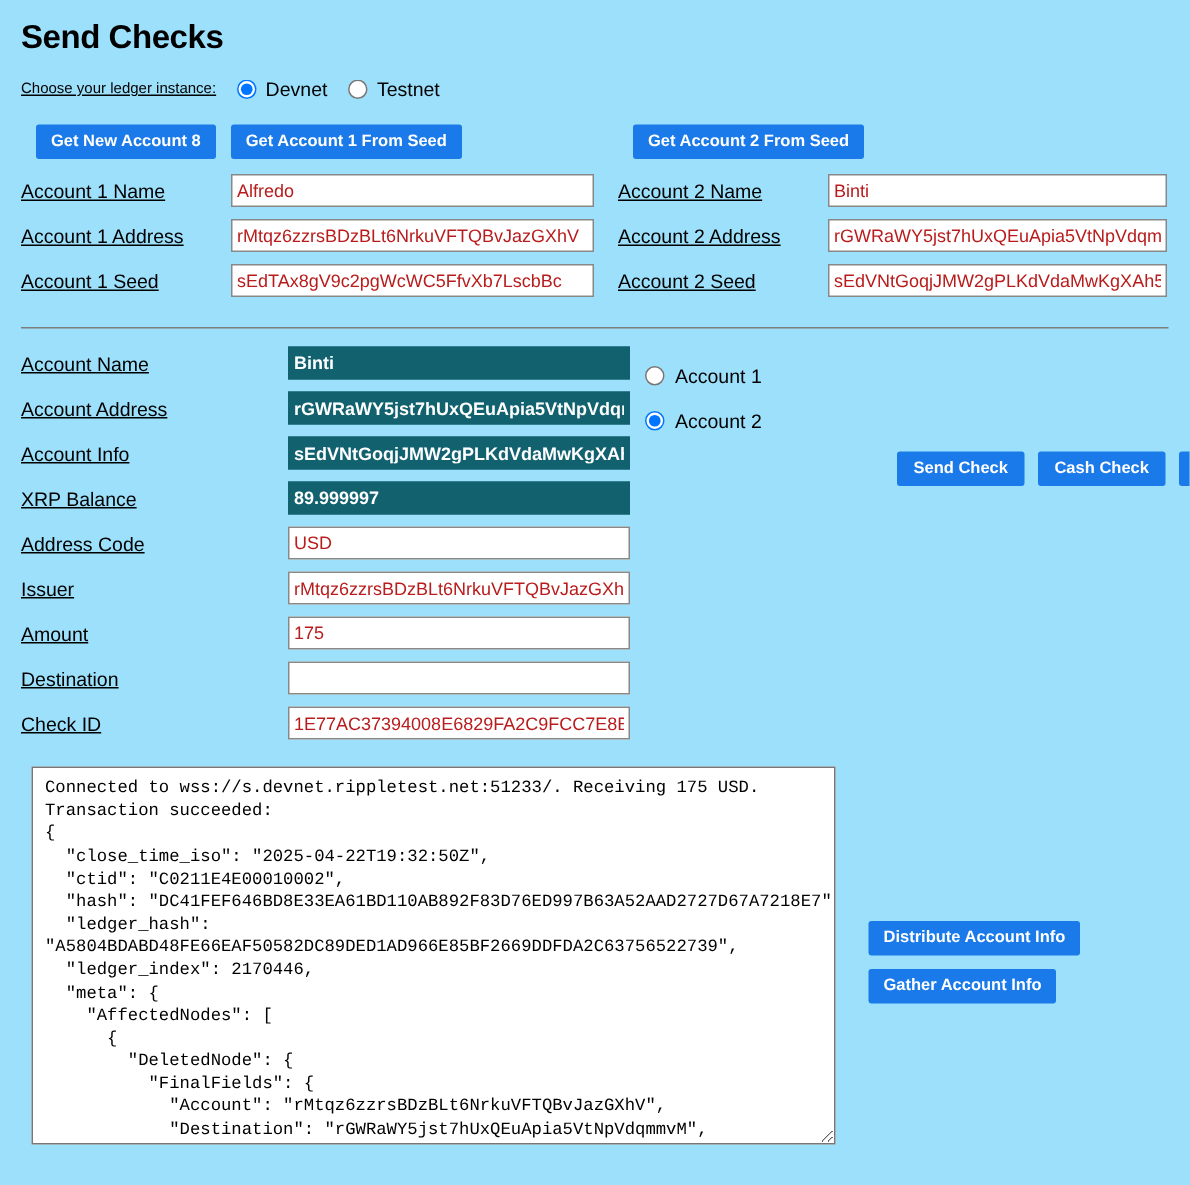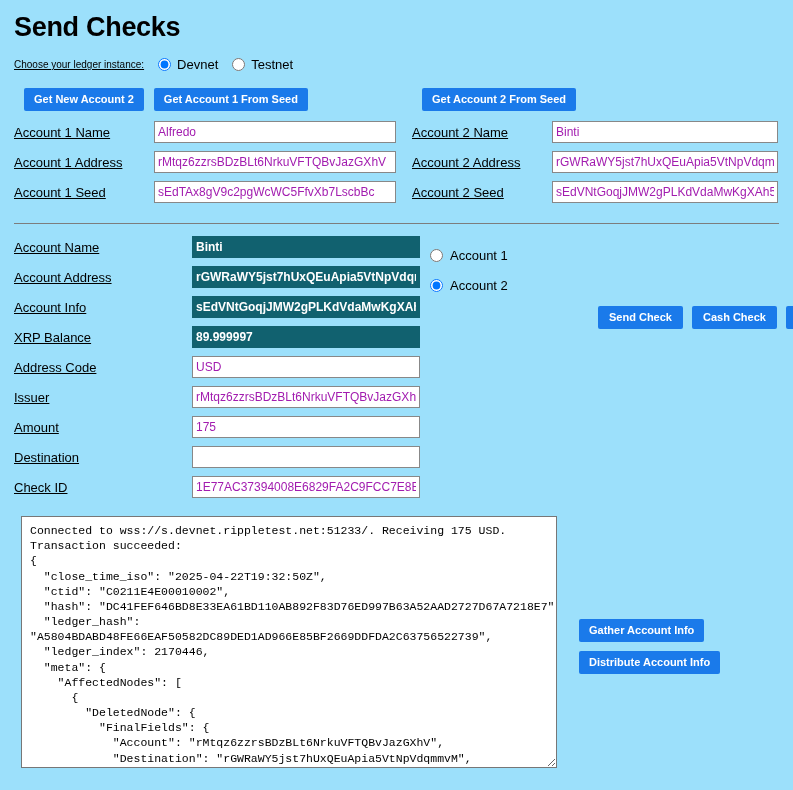--- a/index.html
+++ b/index.html
@@ -15,21 +15,21 @@
     color: #000;
     overflow: hidden;
     position: relative;
   }
   .page {
     padding: 10px 14px 0 14px;
     box-sizing: border-box;
     width: 793px;
   }
   h1 {
-    font-size: 27px;
+    font-size: 22px;
     font-weight: bold;
     margin: 2px 0 14px 0;
     letter-spacing: -0.3px;
   }
   .ledger-row {
     display: flex;
     align-items: center;
     gap: 8px;
     margin-bottom: 16px;
   }
@@ -92,21 +92,21 @@
   }
   .field-row input[type="text"] {
     flex: 1;
     height: 22px;
     border: 1px solid #888;
     background: #fff;
     font-size: 12px;
     padding: 1px 3px;
     box-sizing: border-box;
     font-family: "Liberation Sans", sans-serif;
-    color: #a21caf;
+    color: #b91c1c;
   }
   hr.sep {
     border: none;
     border-top: 1px solid #7d7d7d;
     margin: 12px 0 12px 0;
   }
   .mid {
     display: flex;
   }
   .mid-left {
@@ -194,21 +194,21 @@
     <label class="radio-wrap">
       <input type="radio" name="ledger" style="">
       <span>Testnet</span>
     </label>
   </div>
 
   <div class="accounts">
 
     <div class="acct-col">
       <div class="acct-btn-row">
-        <button class="btn">Get New Account 2</button>
+        <button class="btn">Get New Account 8</button>
         <button class="btn">Get Account 1 From Seed</button>
       </div>
       <div class="field-row">
         <span class="lbl">Account 1 Name</span>
         <input type="text" value="Alfredo" style="">
       </div>
       <div class="field-row">
         <span class="lbl">Account 1 Address</span>
         <input type="text" value="rMtqz6zzrsBDzBLt6NrkuVFTQBvJazGXhV" style="">
       </div>
@@ -317,16 +317,16 @@
     "AffectedNodes": [
       {
         "DeletedNode": {
           "FinalFields": {
             "Account": "rMtqz6zzrsBDzBLt6NrkuVFTQBvJazGXhV",
             "Destination": "rGWRaWY5jst7hUxQEuApia5VtNpVdqmmvM",
             "DestinationNode": "0",
             "Flags": 0,
             "OwnerNode": "0",</div>
   <div class="bottom-btns">
+    <button class="btn">Distribute Account Info</button>
     <button class="btn">Gather Account Info</button>
-    <button class="btn">Distribute Account Info</button>
   </div>
 </div>
 
 </body></html>

